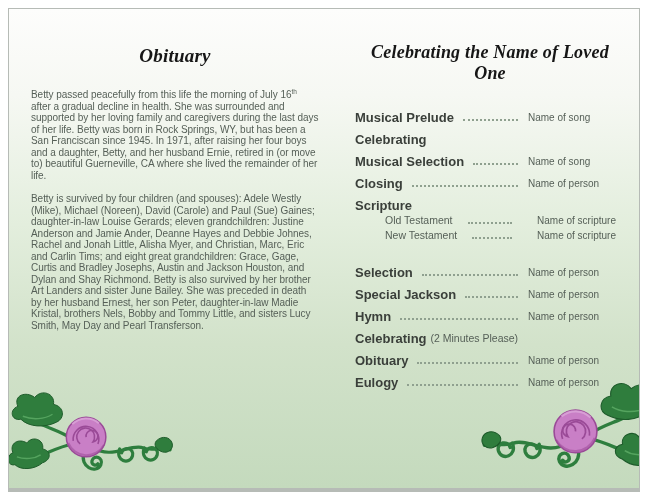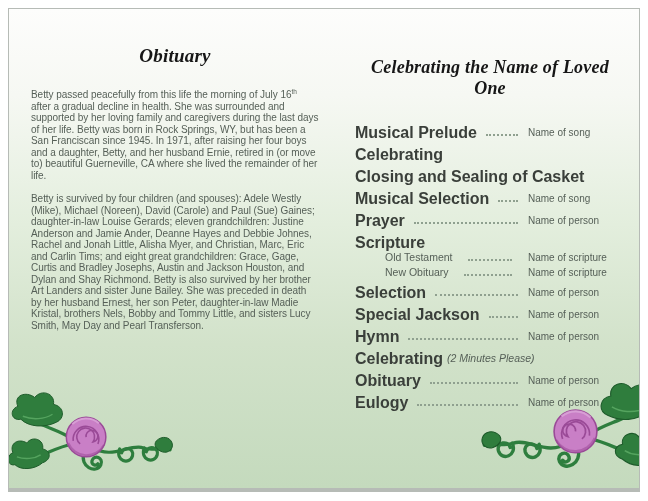--- a/index.html
+++ b/index.html
@@ -24,30 +24,30 @@
     font-family:"Liberation Serif",serif; font-style:italic; font-weight:bold;
     color:var(--title-text); text-align:center; font-size:19px; letter-spacing:.2px;
   }
   .body-text{margin-top:22px;}
   .para{
     font-size:10px; line-height:11.5px; color:var(--body-text);
     margin-bottom:12px; letter-spacing:-0.05px;
   }
   .para sup{font-size:6.5px; vertical-align:super; line-height:0;}
   
-  .col-right{position:absolute; left:346px; top:48px; width:270px;}
+  .col-right{position:absolute; left:346px; top:33px; width:270px;}
   .title-right{font-size:18px;}
   .items{margin-top:27px;}
   .row{display:flex; align-items:flex-end; margin-bottom:9px; line-height:13px;}
   .row.sub{margin-bottom:2px; padding-left:30px;gap:6px;}
-  .group{margin-bottom:7px;}
+  .group{margin-bottom:24px;text-align:center;}
   .group .row{margin-bottom:2px;}
-  .label{font-size:16px; font-weight:bold; color:var(--label-text); white-space:nowrap;}
+  .label{font-size:13px; font-weight:bold; color:var(--label-text); white-space:nowrap;}
   .sublabel{font-size:10.5px; color:var(--body-text); white-space:nowrap;}
-  .note{font-size:10.5px; color:var(--body-text); margin-left:4px; white-space:nowrap;font-style:italic;}
+  .note{font-size:10.5px; color:var(--body-text); margin-left:4px; white-space:nowrap;}
   .leader{flex:1; border-bottom:2px dotted var(--dots); margin:0 10px 3px 9px; min-width:14px;}
   .value{width:97px; flex-shrink:0; font-size:10px; color:var(--body-text); white-space:nowrap;}
   
   .corner{position:absolute; pointer-events:none;}
   .corner-left{left:0px; bottom:2px; width:168px; height:95px;}
   .corner-right{right:-20px; bottom:4px; width:182px; height:102px;}
   .corner-right svg{transform:scaleX(-1);}
   .corner svg{width:100%; height:100%;}
 </style>
 </head>
@@ -68,43 +68,40 @@
     <div class="items">
         <div class="row">
           <span class="label">Musical Prelude</span>
           <span class="leader"></span>
           <span class="value">Name of song</span>
         </div>
         <div class="row">
           <span class="label">Celebrating</span>
         </div>
         <div class="row">
-          <span class="label">Closing and Sealing of Casket</span>
-        </div>
-        <div class="row">
           <span class="label">Musical Selection</span>
           <span class="leader"></span>
           <span class="value">Name of song</span>
         </div>
         <div class="row">
-          <span class="label">Prayer</span>
+          <span class="label">Closing</span>
           <span class="leader"></span>
           <span class="value">Name of person</span>
         </div>
         <div class="group">
           <div class="row">
             <span class="label">Scripture</span>
           </div>
           <div class="row sub">
             <span class="sublabel">Old Testament</span>
             <span class="leader"></span>
             <span class="value">Name of scripture</span>
           </div>
           <div class="row sub">
-            <span class="sublabel">New Obituary</span>
+            <span class="sublabel">New Testament</span>
             <span class="leader"></span>
             <span class="value">Name of scripture</span>
           </div>
         </div>
         <div class="row">
           <span class="label">Selection</span>
           <span class="leader"></span>
           <span class="value">Name of person</span>
         </div>
         <div class="row">

